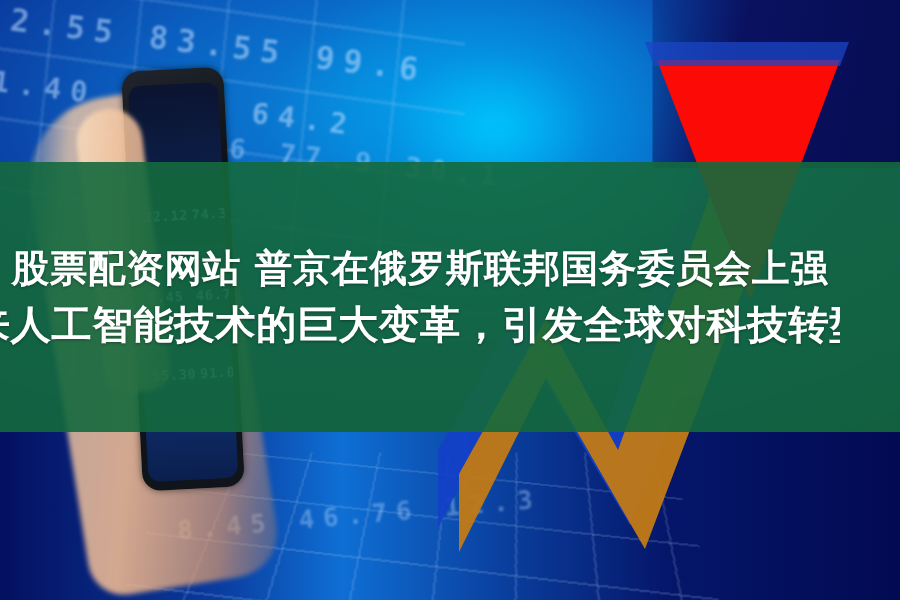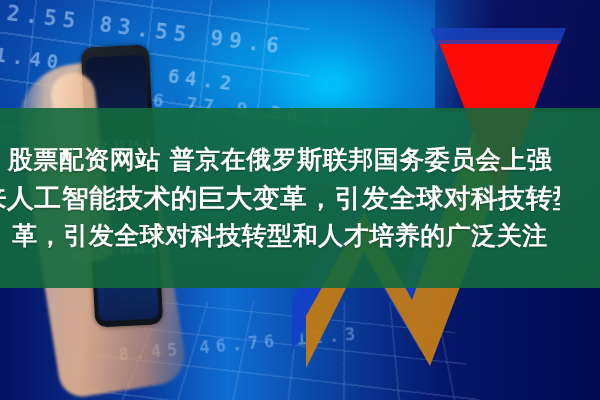--- a/index.html
+++ b/index.html
@@ -179,16 +179,15 @@
     <polygon points="438,40 560,40 500,200" fill="#fb0a06"></polygon>
 
     <polygon points="430,28 566,28 560,44 436,44" fill="#1b46c4" opacity="0.75"></polygon>
   </svg>
 
   <div class="layer" id="green-band"></div>
 
   <div id="headline">
     <div class="hl-line">股票配资网站 普京在俄罗斯联邦国务委员会上强</div>
     <div class="hl-line wide">迎来人工智能技术的巨大变革，引发全球对科技转型和</div>
-    <div class="hl-line">革，引发全球对科技转型和人才培养的广泛关注</div>
   </div>
 
 </div>
 
 </body></html>

